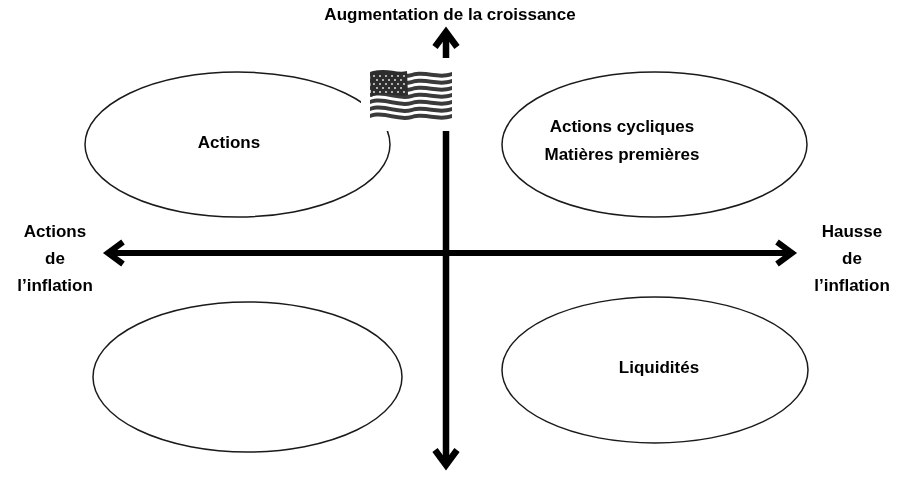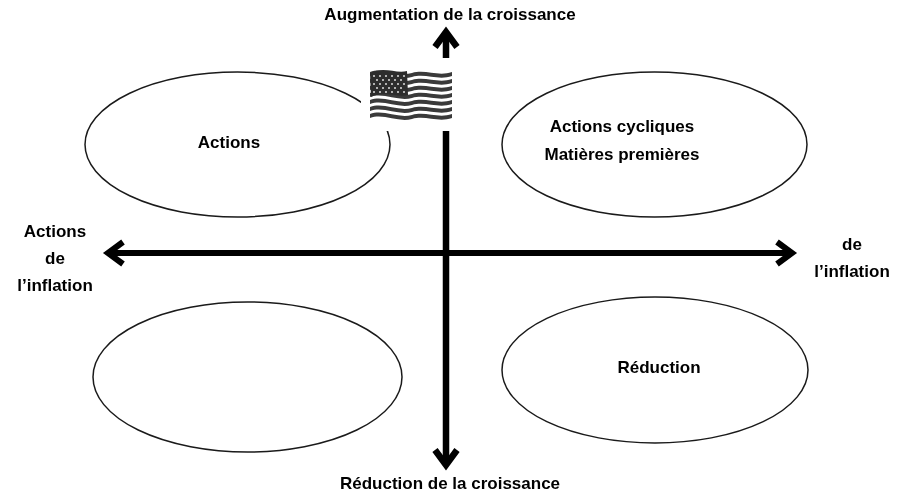--- a/index.html
+++ b/index.html
@@ -88,35 +88,35 @@
             <circle cx="16" cy="26" r="1"></circle>
             <circle cx="22" cy="26" r="1"></circle>
             <circle cx="28" cy="26" r="1"></circle>
             <circle cx="34" cy="26" r="1"></circle>
         </g>
       </g>
     </g>
   </svg>
 
   <div class="lbl lbl-title-top">Augmentation de la croissance</div>
-  <div class="lbl lbl-title-bottom">Réduction de la croissance</div>
 
   <div class="lbl lbl-axis-left">
     <div>Actions</div>
     <div>de</div>
     <div>l’inflation</div>
   </div>
 
   <div class="lbl lbl-axis-right">
+    <div>Hausse</div>
     <div>de</div>
     <div>l’inflation</div>
   </div>
 
   <div class="lbl lbl-quad-tl">Actions</div>
 
   <div class="lbl lbl-quad-tr">
     <div>Actions cycliques</div>
     <div>Matières premières</div>
   </div>
 
-  <div class="lbl lbl-quad-br">Réduction</div>
+  <div class="lbl lbl-quad-br">Liquidités</div>
 
 </div>
 
 </body></html>

